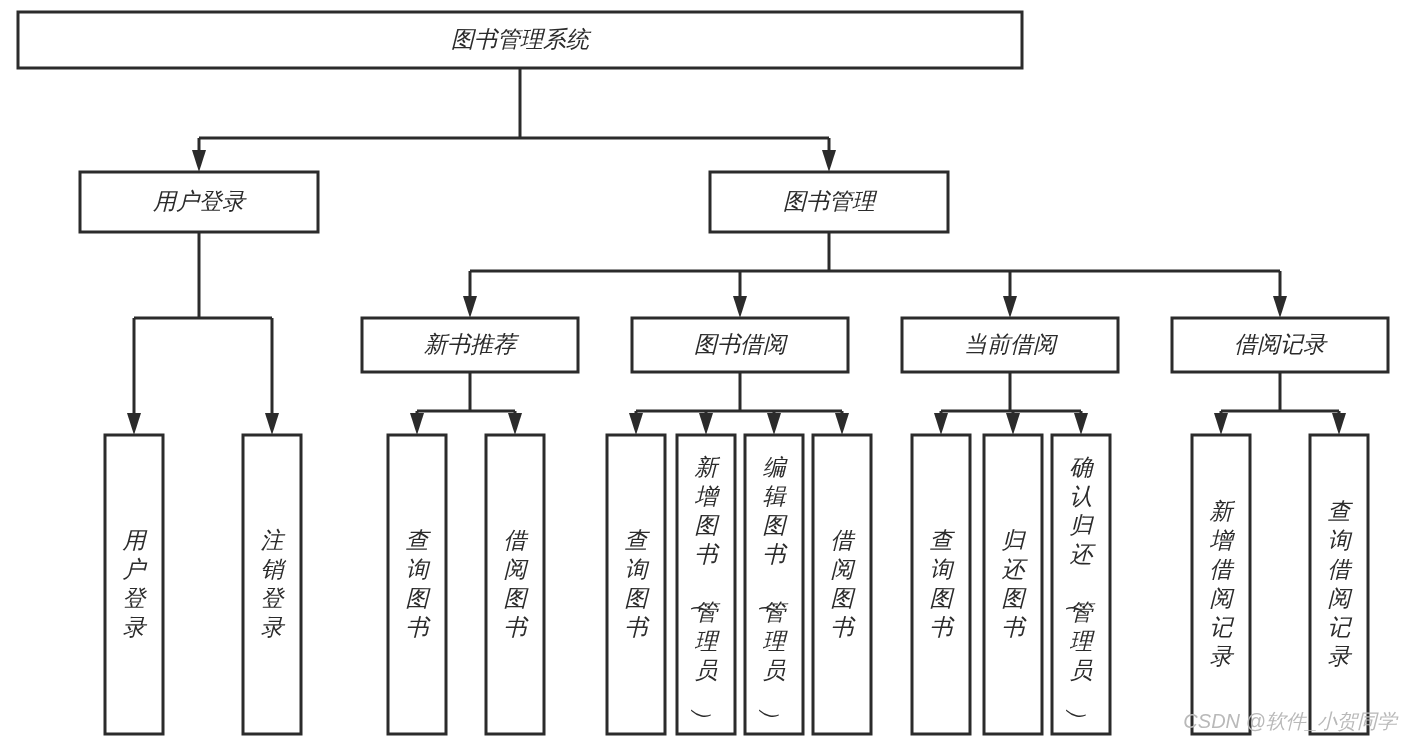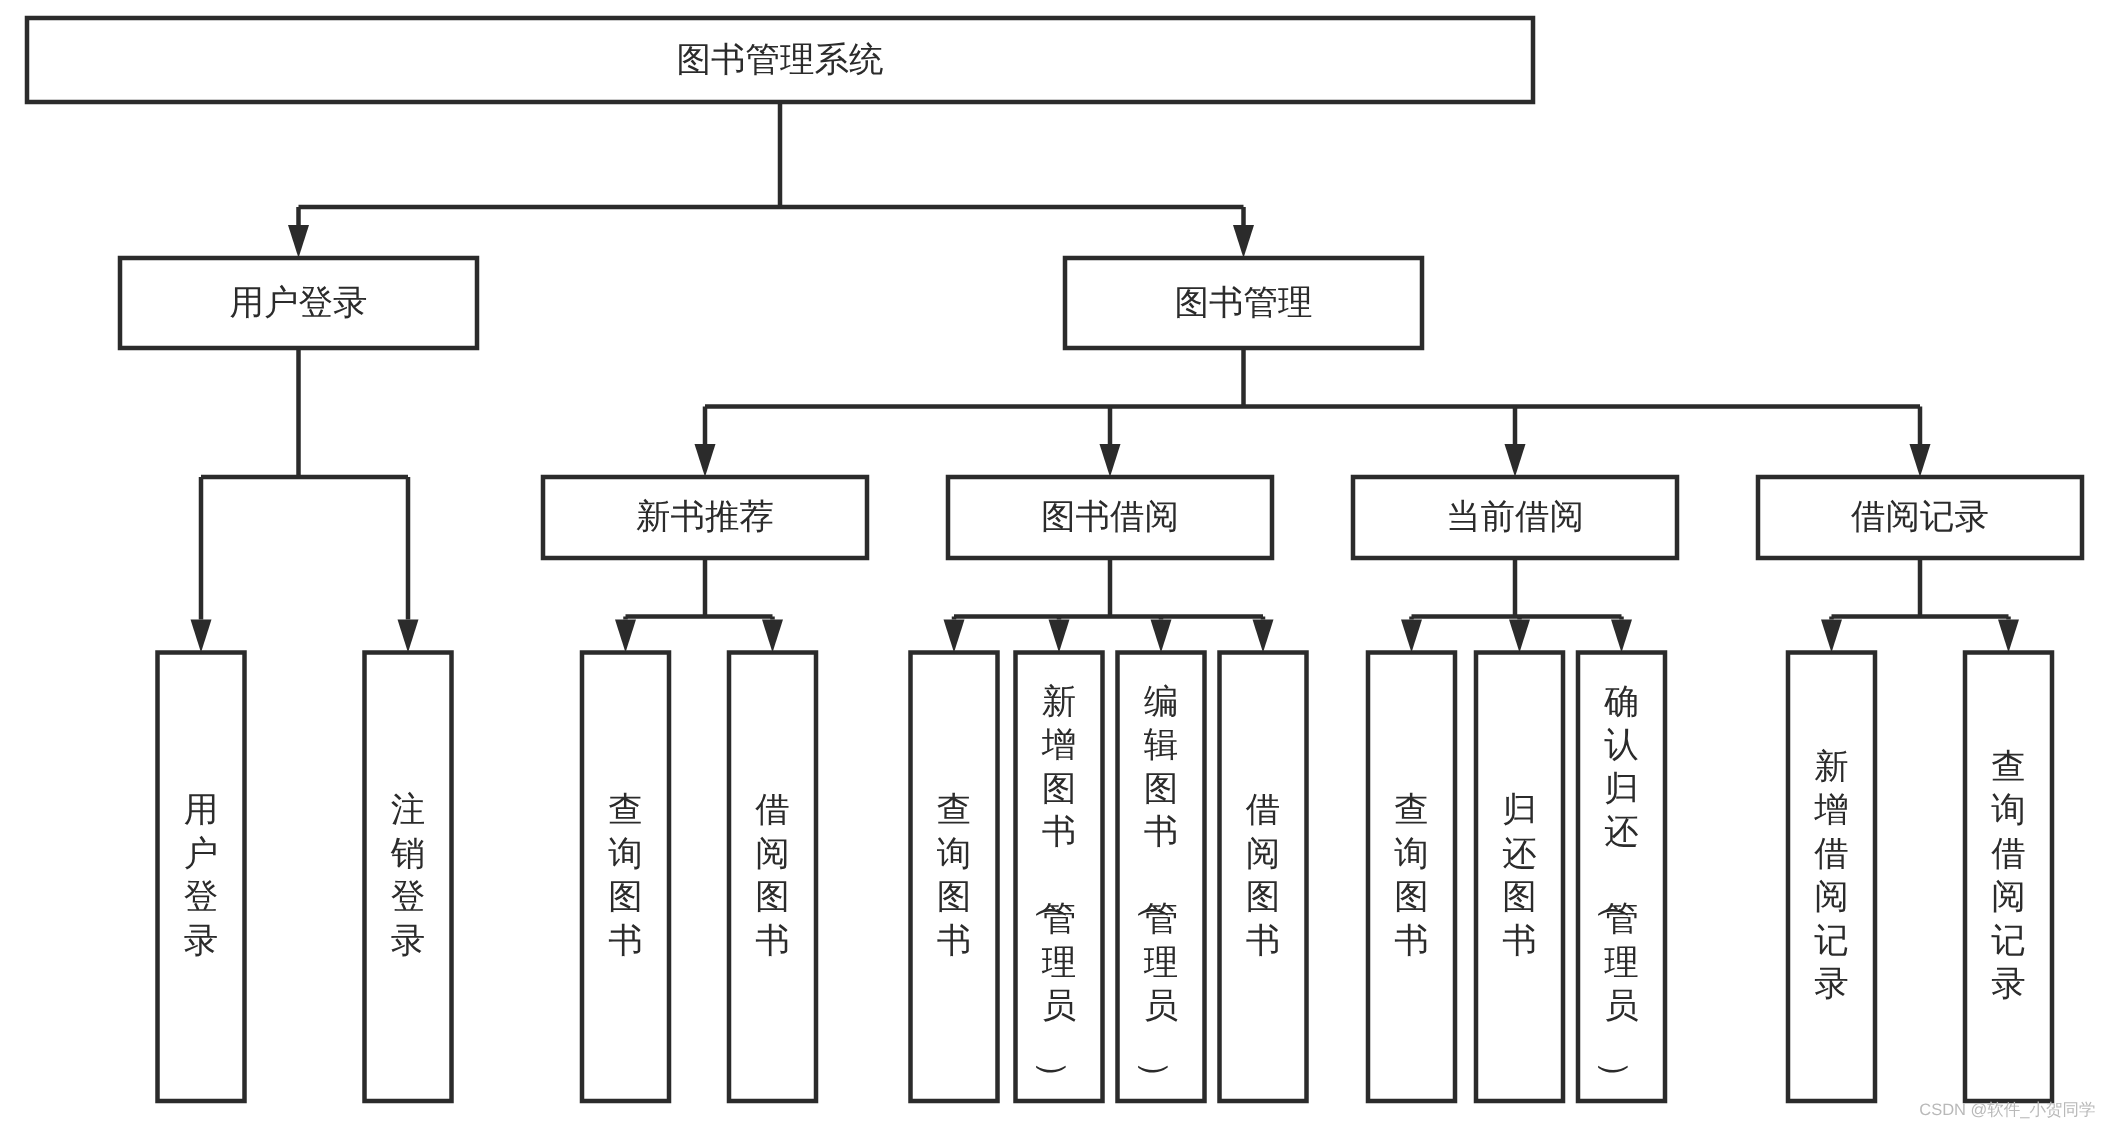--- a/index.html
+++ b/index.html
@@ -11,20 +11,21 @@
     width: 1405px;
     height: 747px;
     font-family: "Liberation Sans", "DejaVu Sans", sans-serif;
     overflow: hidden;
     position: relative;
   }
   #diagram-root {
     position: relative;
     width: 1405px;
     height: 747px;
+    font-style: italic;
   }
   svg#tree-svg {
     position: absolute;
     left: 0;
     top: 0;
     width: 1405px;
     height: 747px;
     display: block;
   }
   .node-rect {
@@ -51,23 +52,23 @@
   }
   .node-label-v {
     font-family: "Liberation Sans", "DejaVu Sans", sans-serif;
     font-size: 23px;
     fill: #2b2b2b;
     text-anchor: middle;
   }
   .watermark {
     position: absolute;
     right: 8px;
-    bottom: 0;
-    font-family: "Liberation Sans", "DejaVu Sans", sans-serif;
-    font-size: 11px;
+    bottom: 12px;
+    font-family: "Liberation Sans", "DejaVu Sans", sans-serif;
+    font-size: 20px;
     color: #b9b9b9;
     white-space: nowrap;
     user-select: none;
   }
 </style>
 </head>
 <body>
 
 <div id="diagram-root">
   <svg id="tree-svg" viewBox="0 0 1405 747">

